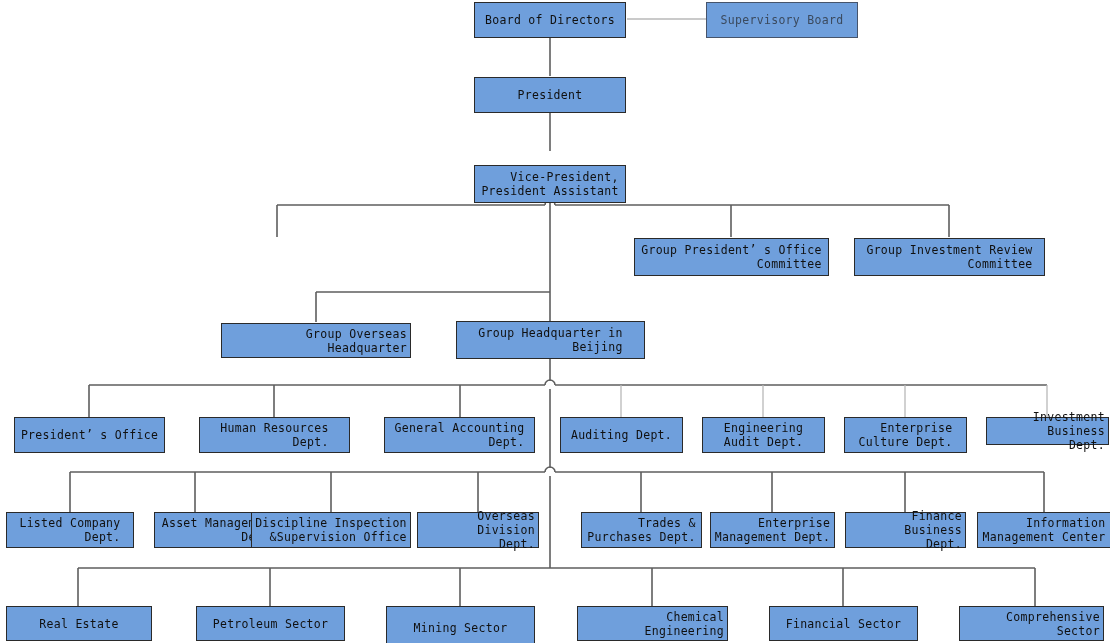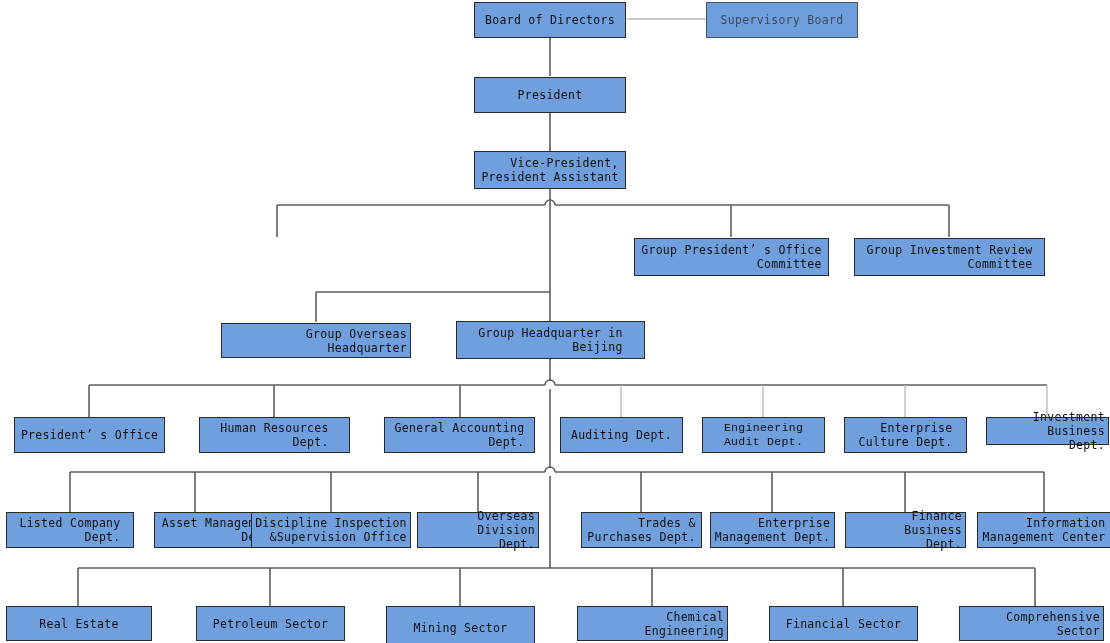--- a/index.html
+++ b/index.html
@@ -86,21 +86,21 @@
       <path d="M1035,568 V606"></path>
     </g>
   </svg>
 
   <div class="node" style="left:474px;top:2px;width:152px;height:36px;">Board of Directors</div>
 
   <div class="node soft" style="left:706px;top:2px;width:152px;height:36px;">Supervisory Board</div>
 
   <div class="node" style="left:474px;top:77px;width:152px;height:36px;">President</div>
 
-  <div class="node" style="left:474px;top:151px;width:152px;height:38px;">Vice-President,
+  <div class="node" style="left:474px;top:165px;width:152px;height:38px;">Vice-President,
 President Assistant</div>
 
 
   <div class="node" style="left:634px;top:238px;width:195px;height:38px;">Group President’ s Office
 Committee</div>
 
   <div class="node" style="left:854px;top:238px;width:191px;height:38px;">Group Investment Review
 Committee</div>
 
   <div class="node" style="left:221px;top:323px;width:190px;height:35px;">Group Overseas Headquarter</div>
@@ -108,21 +108,21 @@
   <div class="node" style="left:456px;top:321px;width:189px;height:38px;">Group Headquarter in
 Beijing</div>
 
   <div id="row1">
       <div class="node" style="left: 14px; top: 417px; width: 151px; height: 36px;">President’ s Office</div>
       <div class="node" style="left: 199px; top: 417px; width: 151px; height: 36px;">Human Resources
 Dept.</div>
       <div class="node" style="left: 384px; top: 417px; width: 151px; height: 36px;">General Accounting
 Dept.</div>
       <div class="node" style="left: 560px; top: 417px; width: 123px; height: 36px;">Auditing Dept.</div>
-      <div class="node" style="left: 702px; top: 417px; width: 123px; height: 36px; font-family: Liberation Mono, monospace;">Engineering
+      <div class="node" style="left: 702px; top: 417px; width: 123px; height: 36px;">Engineering
 Audit Dept.</div>
       <div class="node" style="left: 844px; top: 417px; width: 123px; height: 36px;">Enterprise
 Culture Dept.</div>
       <div class="node" style="left: 986px; top: 417px; width: 123px; height: 28px; padding-left: 44px;">Investment
 Business Dept.</div>
     </div>
   <div id="row2">
       <div class="node" style="left: 6px; top: 512px; width: 128px; height: 36px;">Listed Company
 Dept.</div>
       <div class="node" style="left: 130px; top: 512px; width: 131px; height: 36px; margin-left: 24px;">Asset Management

